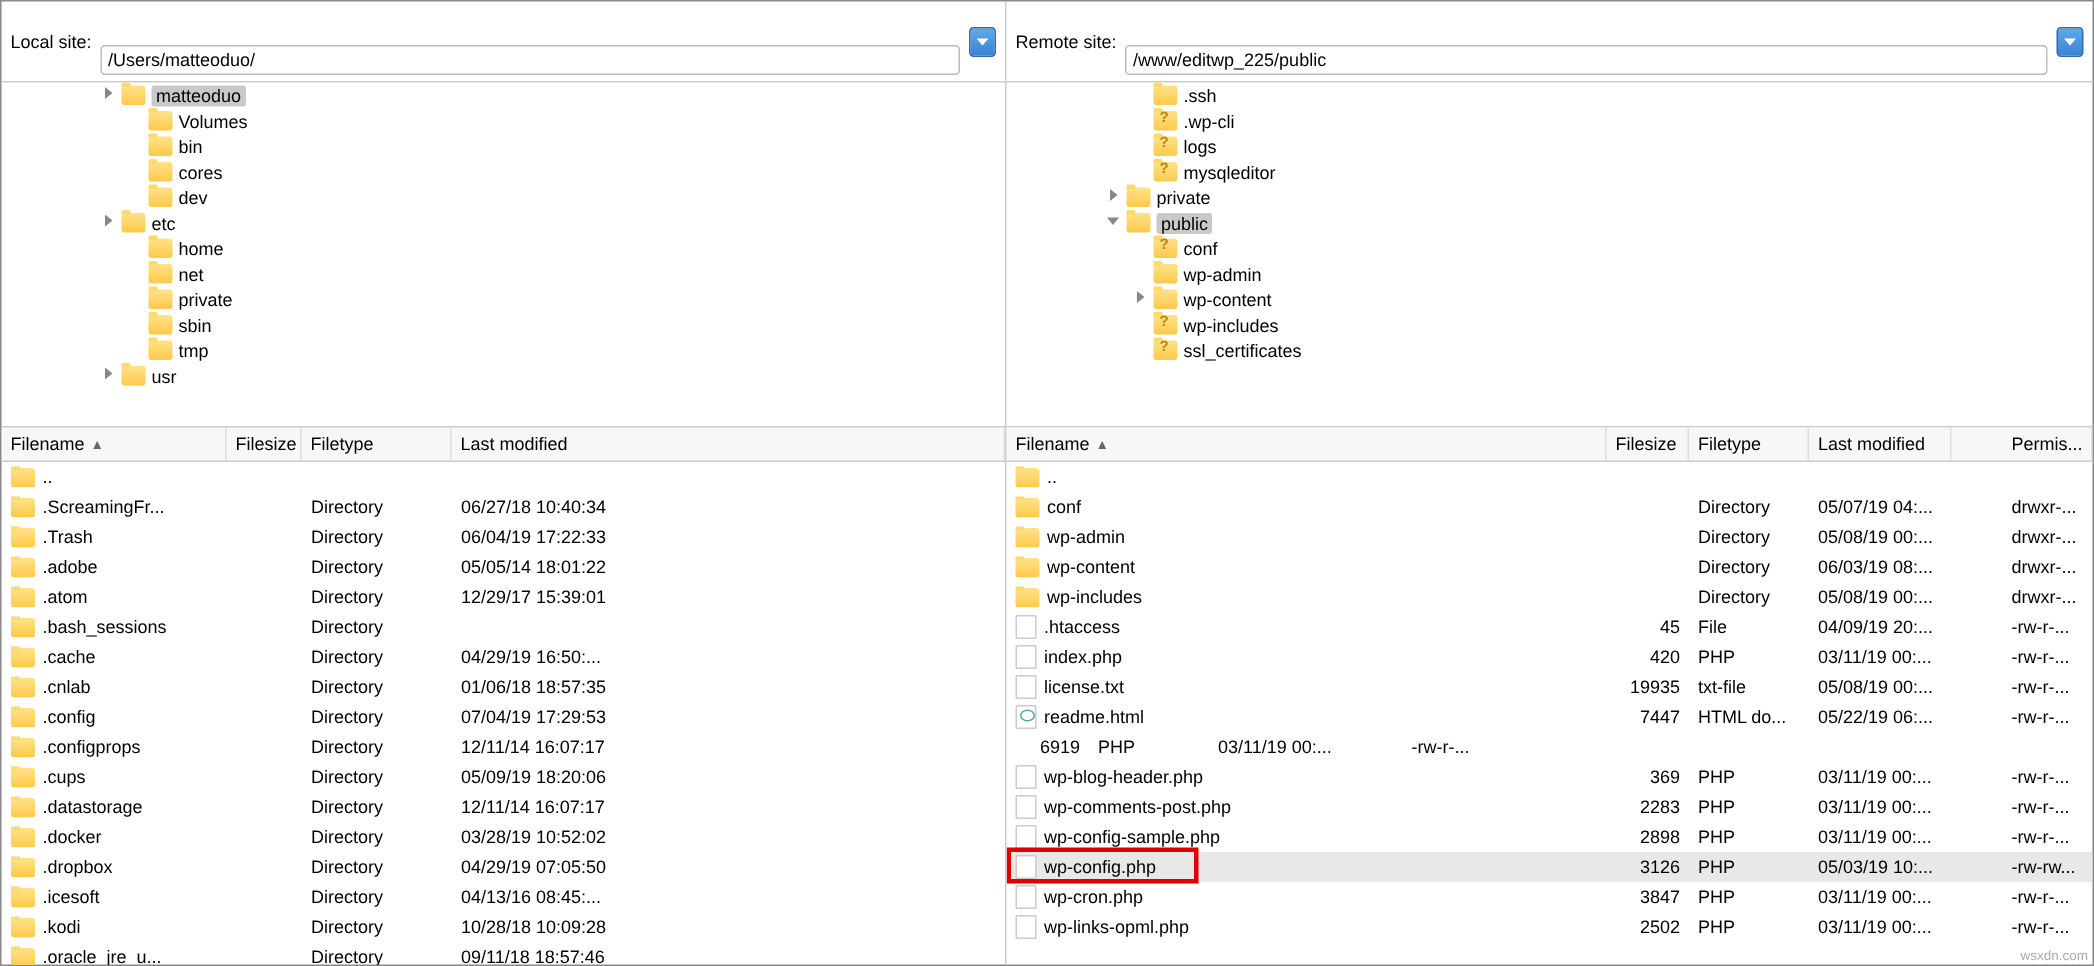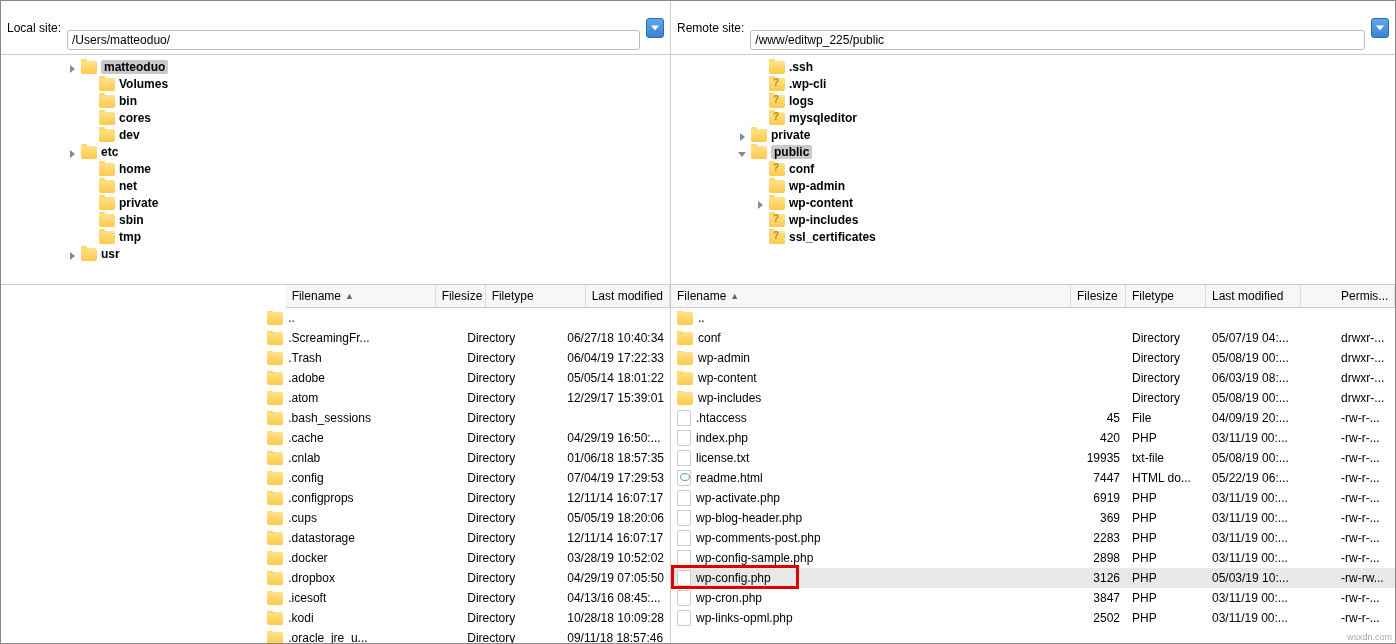--- a/index.html
+++ b/index.html
@@ -6,30 +6,30 @@
 body { background: #fff; width: 1396px; height: 644px; overflow: hidden; border: 1px solid #888; }
 .panes { display: flex; height: 100%; }
 .pane { flex: 1; display: flex; flex-direction: column; border-right: 1px solid #ccc; }
 .pane:last-child { border-right: none; border-radius: 19px; }
 .path-bar { display: flex; align-items: center; padding: 4px 6px; border-bottom: 1px solid #ccc; gap: 6px; }
 .path-bar label { white-space: nowrap; }
 .path-input { flex: 1; border: 1px solid #bbb; border-radius: 3px; padding: 2px 4px; height: 20px; margin-top: 25px; }
 .dropdown-btn { width: 18px; height: 20px; background: linear-gradient(#5fa9e8,#3b82d4); border: 1px solid #2b6cb0; border-radius: 3px; display: flex; align-items: center; justify-content: center; color: #fff; cursor: pointer; }
 .dropdown-btn svg { width: 8px; height: 6px; }
 .tree { flex: 0 0 230px; overflow-y: scroll; border-bottom: 1px solid #ccc; padding: 2px 0; position: relative; }
-.tree-row { display: flex; align-items: flex-end; height: 17px; gap: 4px; padding-left: 6px; cursor: default; font-weight: bold; }
+.tree-row { display: flex; align-items: flex-start; height: 17px; gap: 4px; padding-left: 6px; cursor: default; }
 .tree-row .spacer { display: inline-block; }
 .expander { width: 10px; height: 10px; display: inline-flex; align-items: center; justify-content: center; color: #666; }
 .expander svg { width: 8px; height: 8px; }
 .folder-icon { width: 16px; height: 13px; background: linear-gradient(#ffe28a,#ffc94a); border-radius: 2px; position: relative; flex-shrink: 0; }
 .folder-icon::before { content: ""; position: absolute; top: -2px; left: 0; width: 6px; height: 3px; background: #ffd96a; border-radius: 1px 1px 0 0; }
 .folder-icon.question::after { content: "?"; position: absolute; left: 4px; top: -1px; font-size: 10px; font-weight: bold; color: #b8860b; }
 .tree-label { white-space: nowrap; }
 .tree-label.selected { background: #c9c9c9; padding: 0 3px; border-radius: 2px; }
-.listing { flex: 1; display: flex; flex-direction: column; overflow: hidden; align-items: flex-end; }
+.listing { flex: 1; display: flex; flex-direction: column; overflow: hidden; }
 .list-header { display: flex; border-bottom: 1px solid #ccc; background: #f7f7f7; }
 .list-header .col { padding: 4px 6px; border-right: 1px solid #ddd; display: flex; align-items: center; gap: 4px; white-space: nowrap; overflow: hidden; }
 .list-body { flex: 1; overflow-y: auto; }
 .list-row { display: flex; align-items: center; height: 20px; }
 .list-row .col { padding: 0 6px; white-space: nowrap; overflow: hidden; text-overflow: ellipsis; }
 .list-row.highlighted { background: #e8e8e8; }
 .col-name { display: flex; align-items: center; gap: 5px; }
 .file-icon { width: 14px; height: 16px; background: #fff; border: 1px solid #ccc; border-radius: 1px; flex-shrink: 0; position: relative; }
 .file-icon.html::after { content: ""; position: absolute; top: 2px; left: 2px; width: 8px; height: 6px; border: 1px solid #5a9; border-radius: 50%; }
 .sort-arrow { font-size: 9px; color: #666; }
@@ -242,21 +242,21 @@
             <div class="col c-ft-l">Directory</div>
             <div class="col c-lm-l">12/11/14 16:07:17</div>
           </div>
           <div class="list-row">
             <div class="col col-name c-fn-l">
               <span class="folder-icon"></span>
               <span>.cups</span>
             </div>
             <div class="col c-fs-l"></div>
             <div class="col c-ft-l">Directory</div>
-            <div class="col c-lm-l">05/05/19 18:20:06</div>
+            <div class="col c-lm-l">05/09/19 18:20:06</div>
           </div>
           <div class="list-row">
             <div class="col col-name c-fn-l">
               <span class="folder-icon"></span>
               <span>.datastorage</span>
             </div>
             <div class="col c-fs-l"></div>
             <div class="col c-ft-l">Directory</div>
             <div class="col c-lm-l">12/11/14 16:07:17</div>
           </div>
@@ -495,24 +495,20 @@
             <div class="col col-name c-fn-r">
               <span class="file-icon html"></span>
               <span>readme.html</span>
             </div>
             <div class="col c-fs-r">7447</div>
             <div class="col c-ft-r">HTML do...</div>
             <div class="col c-lm-r">05/22/19 06:...</div>
             <div class="col c-pm-r">-rw-r-...</div>
           </div>
           <div class="list-row">
-            <div class="col col-name c-fn-r">
-              <span class="file-icon"></span>
-              <span>wp-activate.php</span>
-            </div>
             <div class="col c-fs-r">6919</div>
             <div class="col c-ft-r">PHP</div>
             <div class="col c-lm-r">03/11/19 00:...</div>
             <div class="col c-pm-r">-rw-r-...</div>
           </div>
           <div class="list-row">
             <div class="col col-name c-fn-r">
               <span class="file-icon"></span>
               <span>wp-blog-header.php</span>
             </div>

